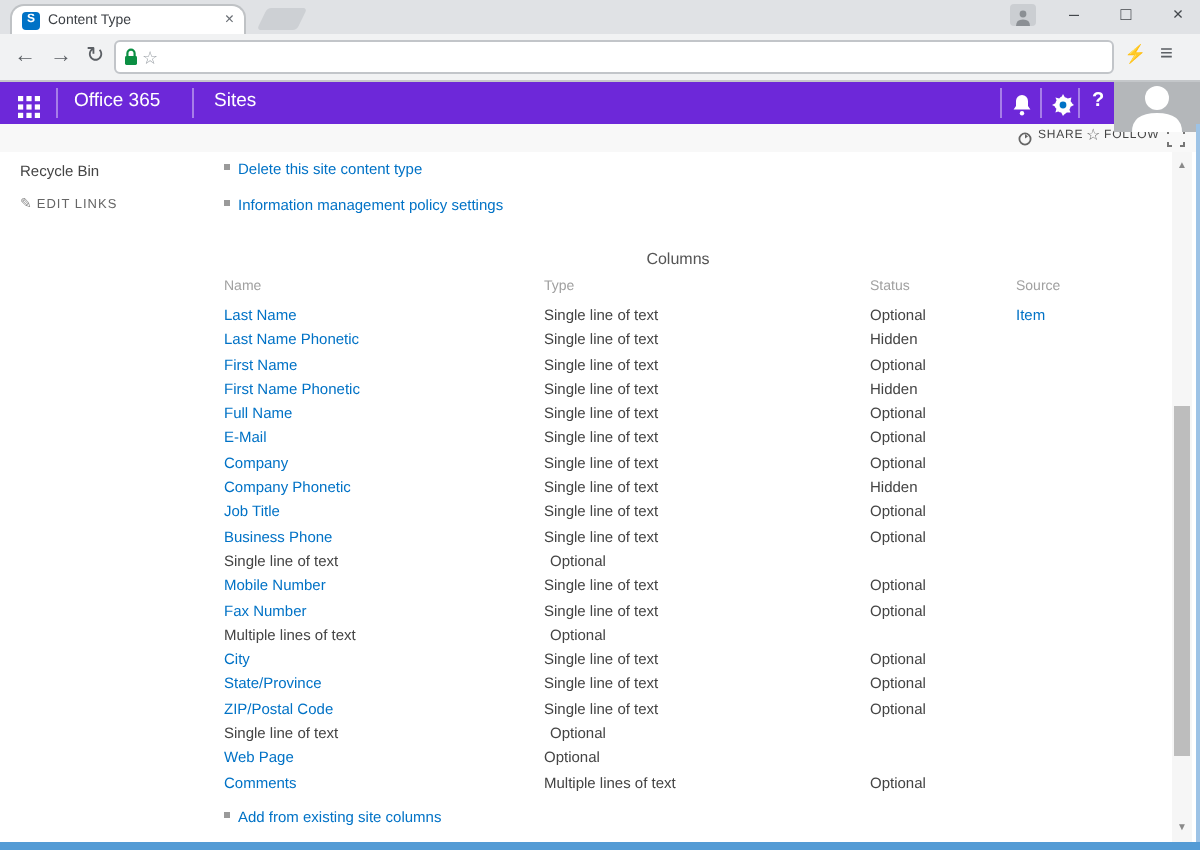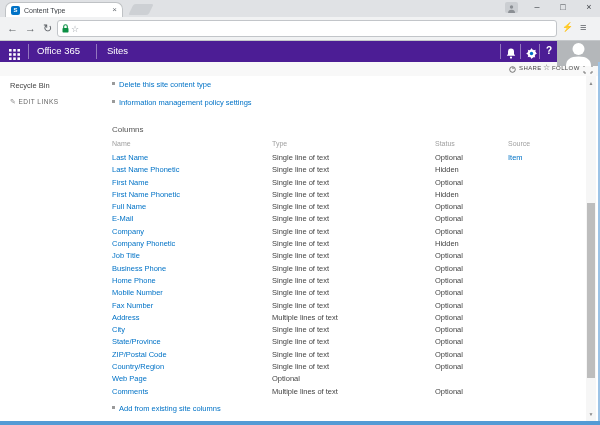--- a/index.html
+++ b/index.html
@@ -27,21 +27,21 @@
              border-bottom:1px solid #c4c7ca; }
   .nav-ico { position:absolute; top:3px; font-size:11px; color:#5c6065; line-height:16px; }
   .omnibox { position:absolute; left:57px; top:3px; width:500px; height:17px; background:#fff;
              border:1px solid #c2c5c9; border-radius:3px; display:flex; align-items:center; padding:0 4px; }
   .url-text { font-size:7.3px; color:#2a2d31; white-space:nowrap; overflow:hidden; flex:1 1 auto; margin-left:3px; }
   .url-star { font-size:9px; color:#9aa0a6; margin-left:2px; flex:0 0 auto; }
   .ext-icon { position:absolute; left:562px; top:5px; font-size:9px; color:#4a4e53; }
   .menu-icon { position:absolute; left:580px; top:4px; font-size:11px; color:#5c6065; }
 
   
-  .suitebar { position:absolute; left:0; top:41px; width:600px; height:21px; background:#4c1d95;padding-left:39px; }
+  .suitebar { position:absolute; left:0; top:41px; width:600px; height:21px; background:#6d28d9;padding-left:39px; }
   .sb-sep { position:absolute; top:3px; width:1px; height:15px; background:rgba(255,255,255,.4); }
   .waffle { position:absolute; left:9px; top:5px; }
   .sb-brand { position:absolute; left:37px; top:4px; color:#fff; font-size:9.5px; }
   .sb-section { position:absolute; left:107px; top:4px; color:#fff; font-size:9.5px; }
   .sb-ico { position:absolute; top:4px; color:#fff; }
   .sb-q { font-size:10px; font-weight:bold; }
   .sb-avatar { position:absolute; left:557px; top:41px; width:43px; height:25px; background:#b4b7ba;
                overflow:hidden; z-index:5; }
 
   
@@ -56,21 +56,21 @@
   .recycle { position:absolute; left:10px; top:5px; font-size:7.5px; color:#444; }
   .editlinks { position:absolute; left:10px; top:22px; font-size:6.5px; letter-spacing:.5px; color:#666; }
   .pencil { color:#8a8a8a; font-size:7px; margin-right:2px; }
 
   .main { position:absolute; left:112px; top:0; width:454px; height:100%; }
   .bullet { display:inline-block; width:3px; height:3px; background:#9a9a9a; margin-right:4px; vertical-align:2px; }
   .link { color:#0072c6; cursor:pointer; }
   .action-link { position:absolute; left:0; font-size:7.5px; white-space:nowrap; }
 
   .columns-section { position:absolute; left:0; top:49px; width:100%; }
-  .col-title { font-size:8px; color:#555; height:15px; }
+  .col-title { font-size:8px; color:#555; height:15px;text-align:center; }
   .thead { display:flex; height:13px; font-size:7px; color:#a0a0a0; }
   .trow { display:flex; height:12.3px; font-size:7.5px; color:#444; align-items:flex-start; }
   .cell { overflow:hidden; white-space:nowrap; }
   .c-name { width:160px; }
   .c-type { width:163px; }
   .c-status { width:73px; }
   .c-source { flex:1; }
   .add-link { margin-top:5px; font-size:7.5px; white-space:nowrap; }
 
   
@@ -261,39 +261,37 @@
               <div class="cell c-status"><span>Optional</span></div>
               <div class="cell c-source"></div>
             </div>
             <div class="trow">
               <div class="cell c-name"><span class="link">Business Phone</span></div>
               <div class="cell c-type"><span>Single line of text</span></div>
               <div class="cell c-status"><span>Optional</span></div>
               <div class="cell c-source"></div>
             </div>
             <div class="trow">
-              <div class="cell c-name"><span class="link">Home Phone</span></div>
               <div class="cell c-type"><span>Single line of text</span></div>
               <div class="cell c-status"><span>Optional</span></div>
               <div class="cell c-source"></div>
             </div>
             <div class="trow">
               <div class="cell c-name"><span class="link">Mobile Number</span></div>
               <div class="cell c-type"><span>Single line of text</span></div>
               <div class="cell c-status"><span>Optional</span></div>
               <div class="cell c-source"></div>
             </div>
             <div class="trow">
               <div class="cell c-name"><span class="link">Fax Number</span></div>
               <div class="cell c-type"><span>Single line of text</span></div>
               <div class="cell c-status"><span>Optional</span></div>
               <div class="cell c-source"></div>
             </div>
             <div class="trow">
-              <div class="cell c-name"><span class="link">Address</span></div>
               <div class="cell c-type"><span>Multiple lines of text</span></div>
               <div class="cell c-status"><span>Optional</span></div>
               <div class="cell c-source"></div>
             </div>
             <div class="trow">
               <div class="cell c-name"><span class="link">City</span></div>
               <div class="cell c-type"><span>Single line of text</span></div>
               <div class="cell c-status"><span>Optional</span></div>
               <div class="cell c-source"></div>
             </div>
@@ -303,21 +301,20 @@
               <div class="cell c-status"><span>Optional</span></div>
               <div class="cell c-source"></div>
             </div>
             <div class="trow">
               <div class="cell c-name"><span class="link">ZIP/Postal Code</span></div>
               <div class="cell c-type"><span>Single line of text</span></div>
               <div class="cell c-status"><span>Optional</span></div>
               <div class="cell c-source"></div>
             </div>
             <div class="trow">
-              <div class="cell c-name"><span class="link">Country/Region</span></div>
               <div class="cell c-type"><span>Single line of text</span></div>
               <div class="cell c-status"><span>Optional</span></div>
               <div class="cell c-source"></div>
             </div>
             <div class="trow">
               <div class="cell c-name"><span class="link">Web Page</span></div>
               <div class="cell c-status"><span>Optional</span></div>
               <div class="cell c-source"></div>
             </div>
             <div class="trow">

